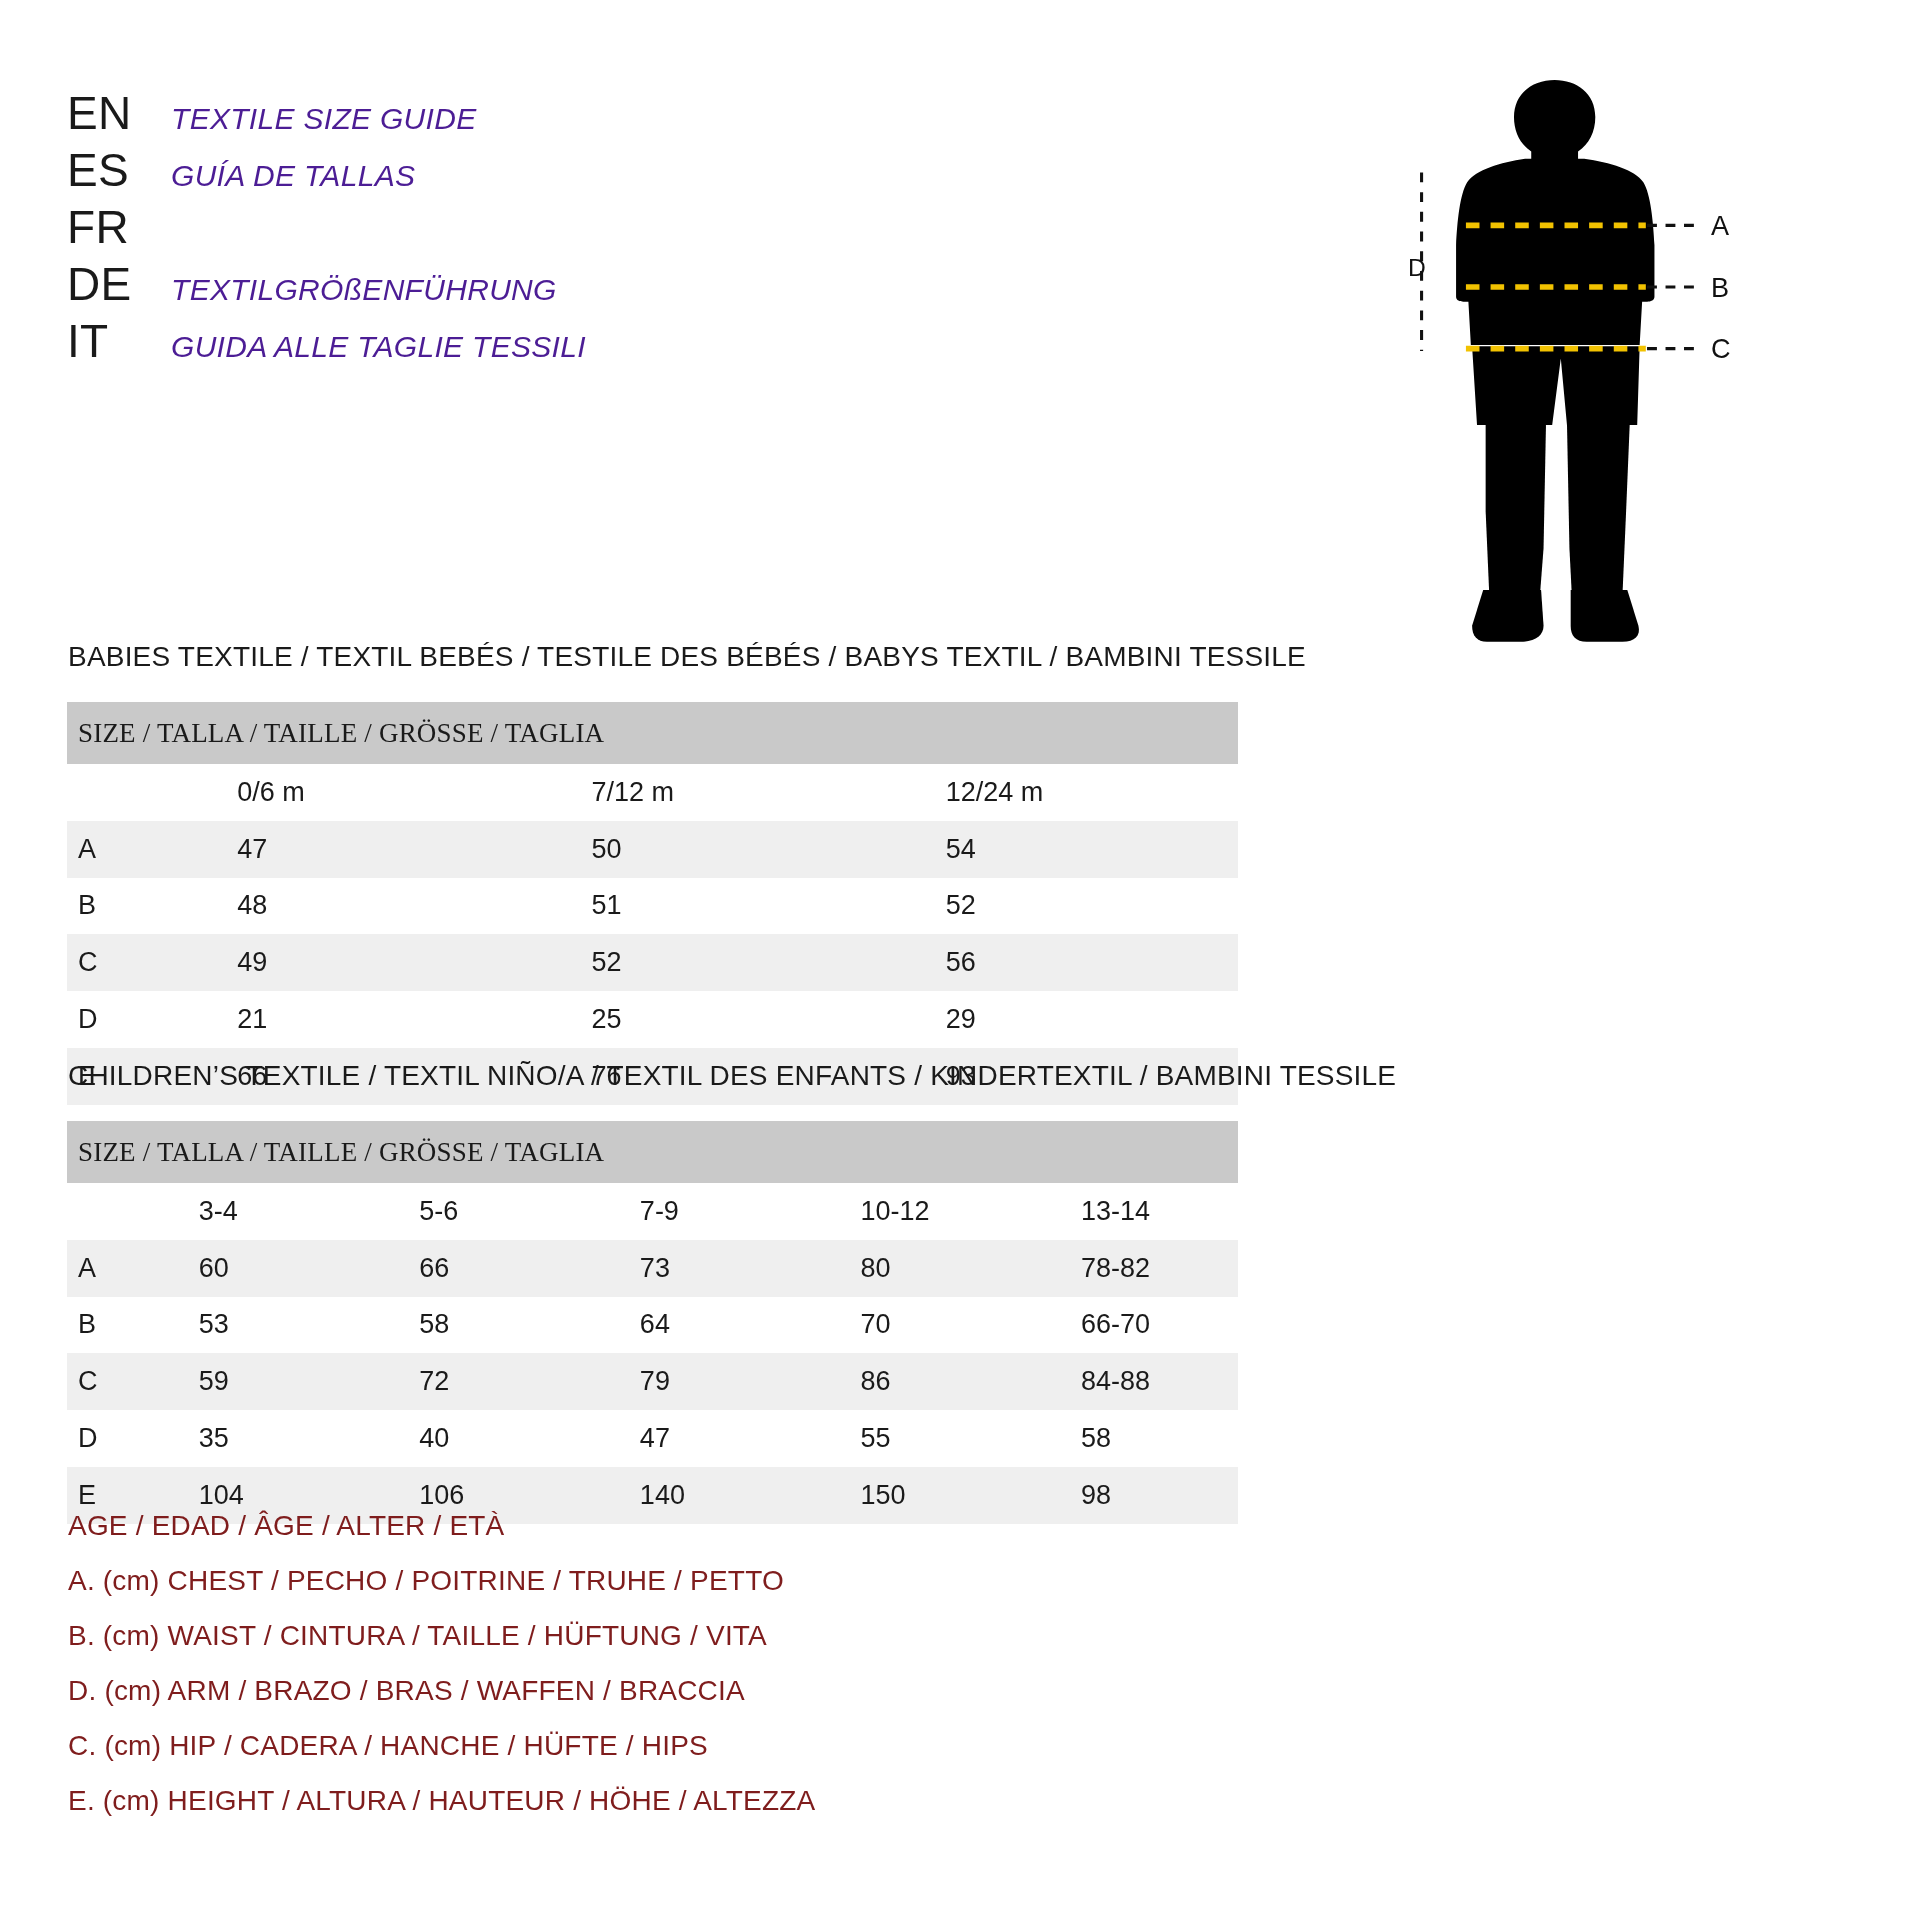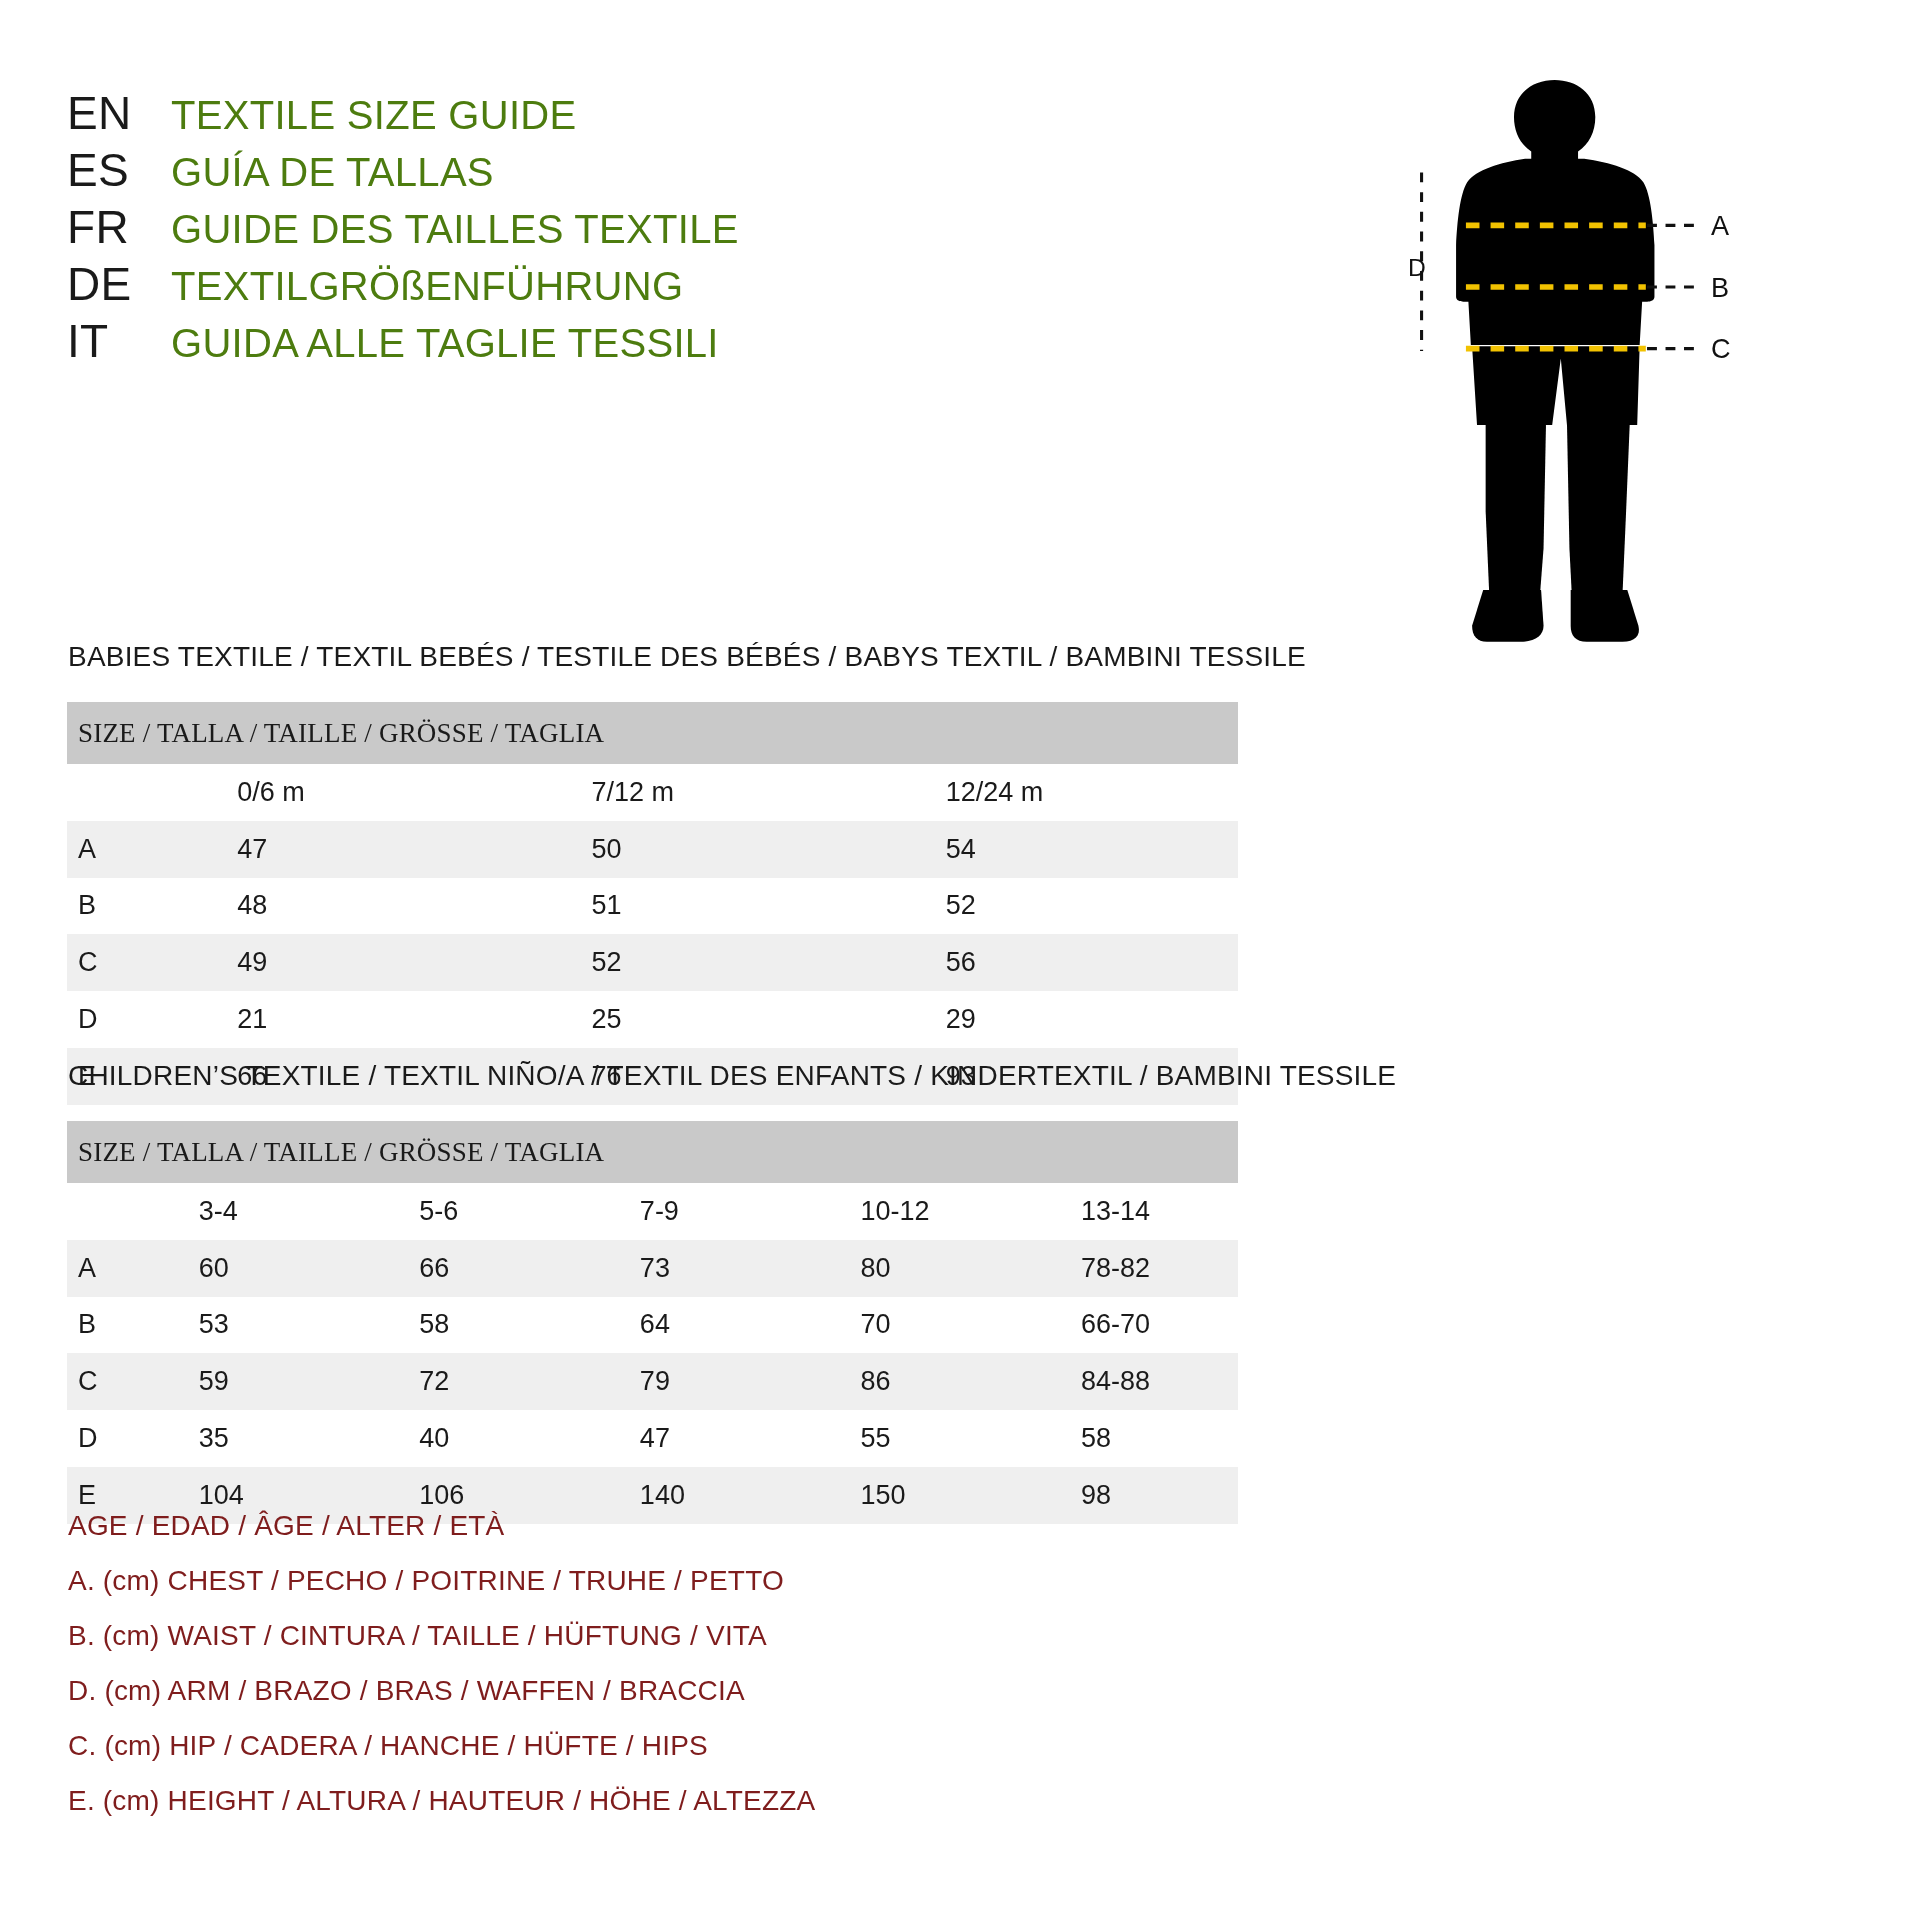--- a/index.html
+++ b/index.html
@@ -28,23 +28,24 @@
     align-items: baseline;
     height: 57px;
   }
   .lang-code {
     width: 104px;
     font-size: 46px;
     letter-spacing: 0.3px;
     color: #1a1a1a;
   }
   .lang-text {
-    font-size: 40px;
+    font-size: 30px;
     letter-spacing: 0.3px;
-    color: #4d7c0f;
+    color: #4c1d95;
+    font-style: italic;
   }
 
   
   #figure {
     position: absolute;
     left: 1393px;
     top: 80px;
     width: 481px;
     height: 690px;
   }
@@ -118,21 +119,20 @@
   <div class="lang-row">
     <span class="lang-code">EN</span>
     <span class="lang-text">TEXTILE SIZE GUIDE</span>
   </div>
   <div class="lang-row">
     <span class="lang-code">ES</span>
     <span class="lang-text">GUÍA DE TALLAS</span>
   </div>
   <div class="lang-row">
     <span class="lang-code">FR</span>
-    <span class="lang-text">GUIDE DES TAILLES TEXTILE</span>
   </div>
   <div class="lang-row">
     <span class="lang-code">DE</span>
     <span class="lang-text">TEXTILGRÖßENFÜHRUNG</span>
   </div>
   <div class="lang-row">
     <span class="lang-code">IT</span>
     <span class="lang-text">GUIDA ALLE TAGLIE TESSILI</span>
   </div>
 </div>

